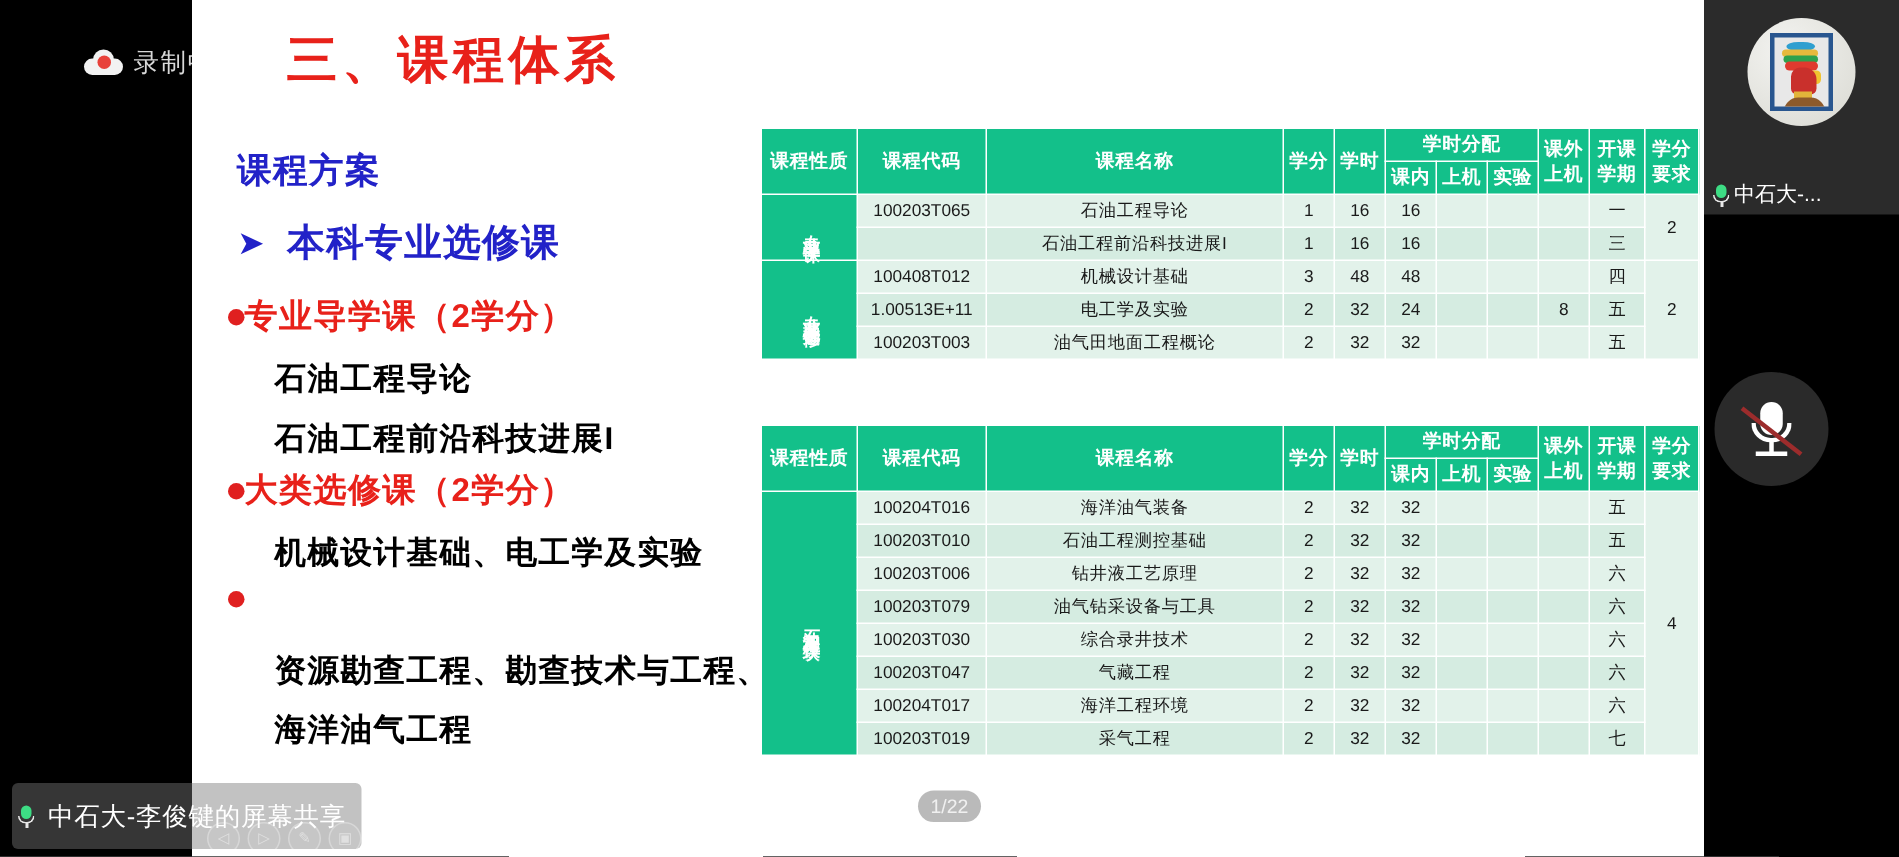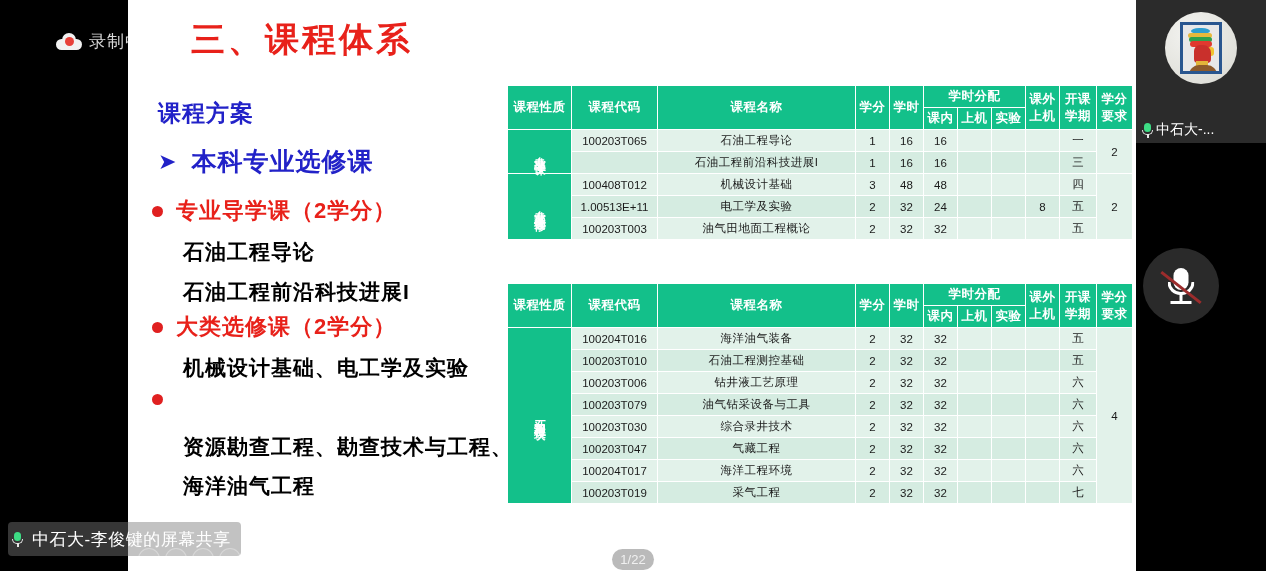--- a/index.html
+++ b/index.html
@@ -28,21 +28,21 @@
     background: #d9edf7; border-radius: 9px;
     display: flex; align-items: center; justify-content: center;
     color: #1f6fc4; font-size: 25px; font-weight: bold; letter-spacing: 1px;
   }
 
   .sec-head { position: absolute; left: 30px; top: 98px; color: #2222c8; font-size: 23px; font-weight: bold; letter-spacing: 1px; }
   .sub-head { position: absolute; left: 30px; top: 145px; display: flex; align-items: center; gap: 14px; color: #2222c8; font-size: 25px; font-weight: bold; letter-spacing: 1px;}
   .arrow-ico { color: #2222c8; font-size: 22px; }
 
   .bullet-block { position: absolute; left: 24px; }
-  .bullet-row { display: flex; align-items: center; gap: 13px; }
+  .bullet-row { display: flex; align-items: center; }
   .bdot { width: 11px; height: 11px; border-radius: 50%; background: #e02020; flex: 0 0 auto; }
   .bullet-title { color: #e8211a; font-size: 22px; font-weight: bold; letter-spacing: 1px; }
   .sub-line { color: #000; font-size: 21px; font-weight: bold; letter-spacing: 1px; margin-left: 31px; }
 
   
   table.ct { position: absolute; border-collapse: collapse; font-size: 11px; color: #1a1a1a; table-layout: fixed; }
   table.ct th {
     background: #13c08a; color: #ffffff; font-weight: bold;
     font-size: 12.5px; text-align: center; border: 1px solid #ffffff; padding: 2px 0;
     letter-spacing: .5px;
@@ -90,28 +90,28 @@
   
   .mute-btn { position: absolute; left: 1143px; top: 248px; width: 76px; height: 76px; border-radius: 50%; background: #2a2a2a; }
   .mute-btn .mbody { position: absolute; left: 50%; top: 20px; transform: translateX(-50%); width: 15px; height: 22px; background: #fff; border-radius: 8px; }
   .mute-btn .marc { position: absolute; left: 50%; top: 34px; transform: translateX(-50%); width: 27px; height: 13px; border: 3px solid #fff; border-top: none; border-radius: 0 0 14px 14px; }
   .mute-btn .mstem { position: absolute; left: 50%; top: 46px; transform: translateX(-50%); width: 3px; height: 8px; background: #fff; }
   .mute-btn .mbase { position: absolute; left: 50%; top: 53px; transform: translateX(-50%); width: 21px; height: 3px; background: #fff; }
   .mute-btn .slash { position: absolute; left: 13px; top: 50%; width: 50px; height: 3px; background: #9c2c2c; transform: rotate(38deg); }
 
   
   .page-ind {
-    position: absolute; left: 612px; top: 549px; min-width: 42px; height: 21px;
+    position: absolute; left: 612px; top: 527px; min-width: 42px; height: 21px;
     background: rgba(130,130,130,.55); border-radius: 11px; color: #f0f0f0;
     font-size: 13px; display: flex; align-items: center; justify-content: center;
   }
 
   
   .share-bar {
-    position: absolute; left: 8px; top: 522px; height: 34px;
+    position: absolute; left: 8px; top: 522px; height: 44px;
     display: flex; align-items: center; gap: 9px; padding: 0 10px 0 4px;
     background: rgba(120,120,120,.45); border-radius: 4px;
   }
   .share-bar .lbl { color: #ffffff; font-size: 17px; letter-spacing: .5px; }
   .ctrl-row { position: absolute; left: 138px; top: 548px; display: flex; gap: 5px; }
   .ctrl-btn { width: 22px; height: 22px; border-radius: 50%; border: 1.5px solid rgba(255,255,255,.30); background: rgba(255,255,255,.07); color: rgba(255,255,255,.45); font-size: 10px; display: flex; align-items: center; justify-content: center; }
 </style>
 </head>
 <body>
 

